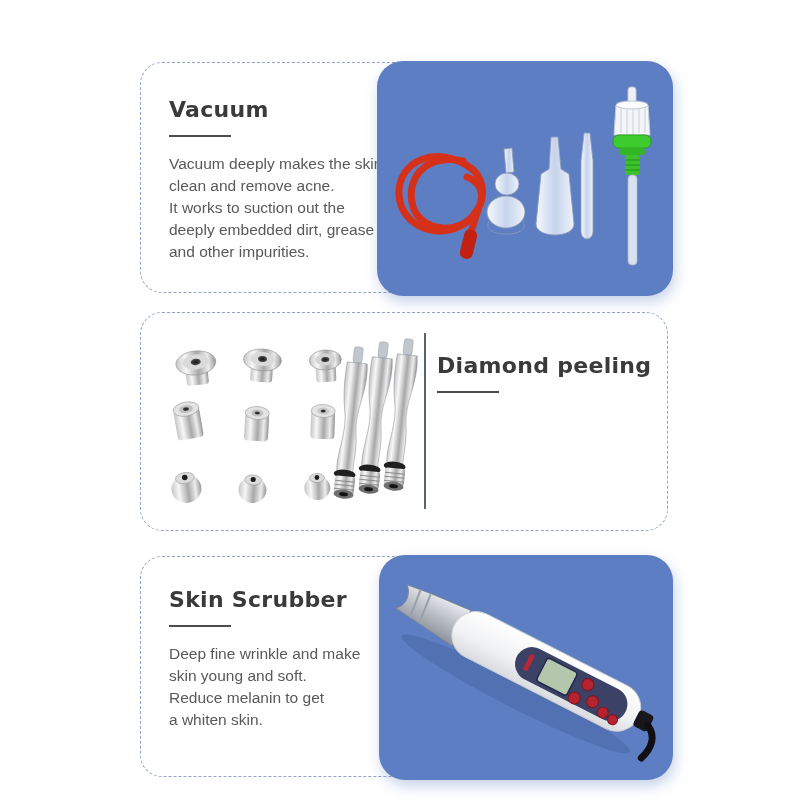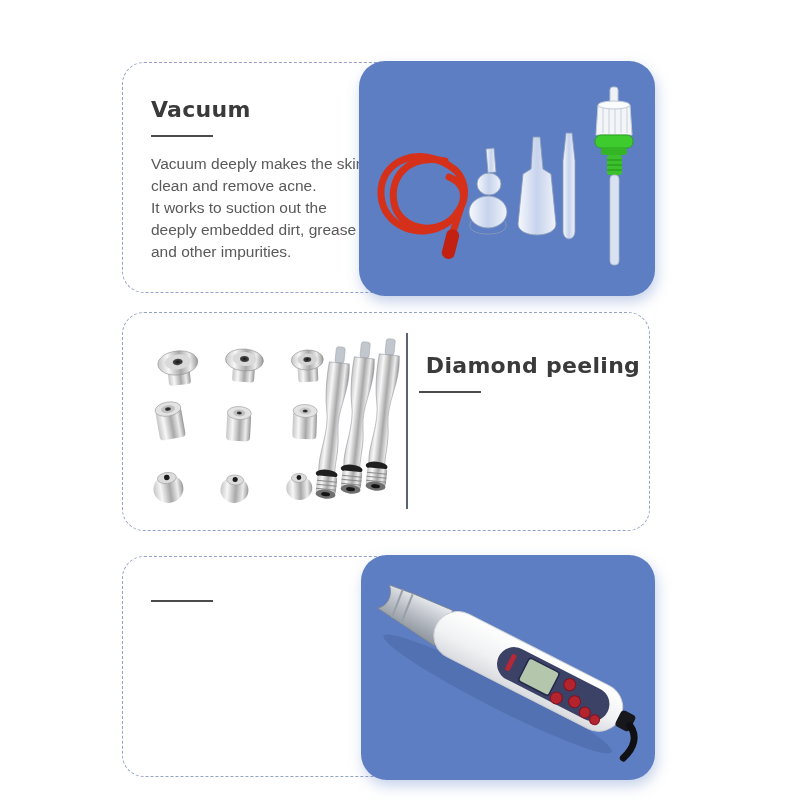--- a/index.html
+++ b/index.html
@@ -7,34 +7,34 @@
     width:800px;height:800px;
     background:#ffffff;
     font-family:"Liberation Sans", sans-serif;
     position:relative;
     overflow:hidden;
   }
   .page{position:relative;width:800px;height:800px;background:#fff;}
 
   .card{
     position:absolute;
-    left:122px;width:528px;
+    left:140px;width:528px;
     background:#ffffff;
     border:1px dashed #94a2c6;
     border-radius:22px;
     box-sizing:border-box;
   }
   .card-1{top:62px;height:231px;}
   .card-2{top:312px;height:219px;}
   .card-3{top:556px;height:221px;}
 
   .text-block{position:absolute;width:240px;}
   .card-1 .text-block{left:28px;top:34px;}
   .card-3 .text-block{left:28px;top:30px;}
-  .card-2 .text-block{left:296px;top:40px;width:228px;text-align:center;}
+  .card-2 .text-block{left:296px;top:40px;width:228px;}
 
   .title{
     margin:0;
     font-family:"DejaVu Sans","Liberation Sans",sans-serif;
     font-size:22px;
     font-weight:600;
     color:#3a3a3a;
     letter-spacing:0.3px;
   }
   .rule{
@@ -241,21 +241,26 @@
     <div class="v-divider"></div>
 
     <div class="text-block">
       <h2 class="title">Diamond peeling</h2>
       <div class="rule"></div>
     </div>
   </section>
 
   <section class="card card-3">
     <div class="text-block">
+      <h2 class="title">Skin Scrubber</h2>
       <div class="rule"></div>
+      <p class="body">Deep fine wrinkle and make
+skin young and soft.
+Reduce melanin to get
+a whiten skin.</p>
     </div>
 
     <div class="panel">
       <svg viewBox="0 0 294 223">
         <defs>
           <linearGradient id="bodyg" x1="0" y1="0" x2="0" y2="1">
             <stop offset="0" stop-color="#ffffff"></stop>
             <stop offset="0.6" stop-color="#f0f1f3"></stop>
             <stop offset="1" stop-color="#d9dbdf"></stop>
           </linearGradient>

